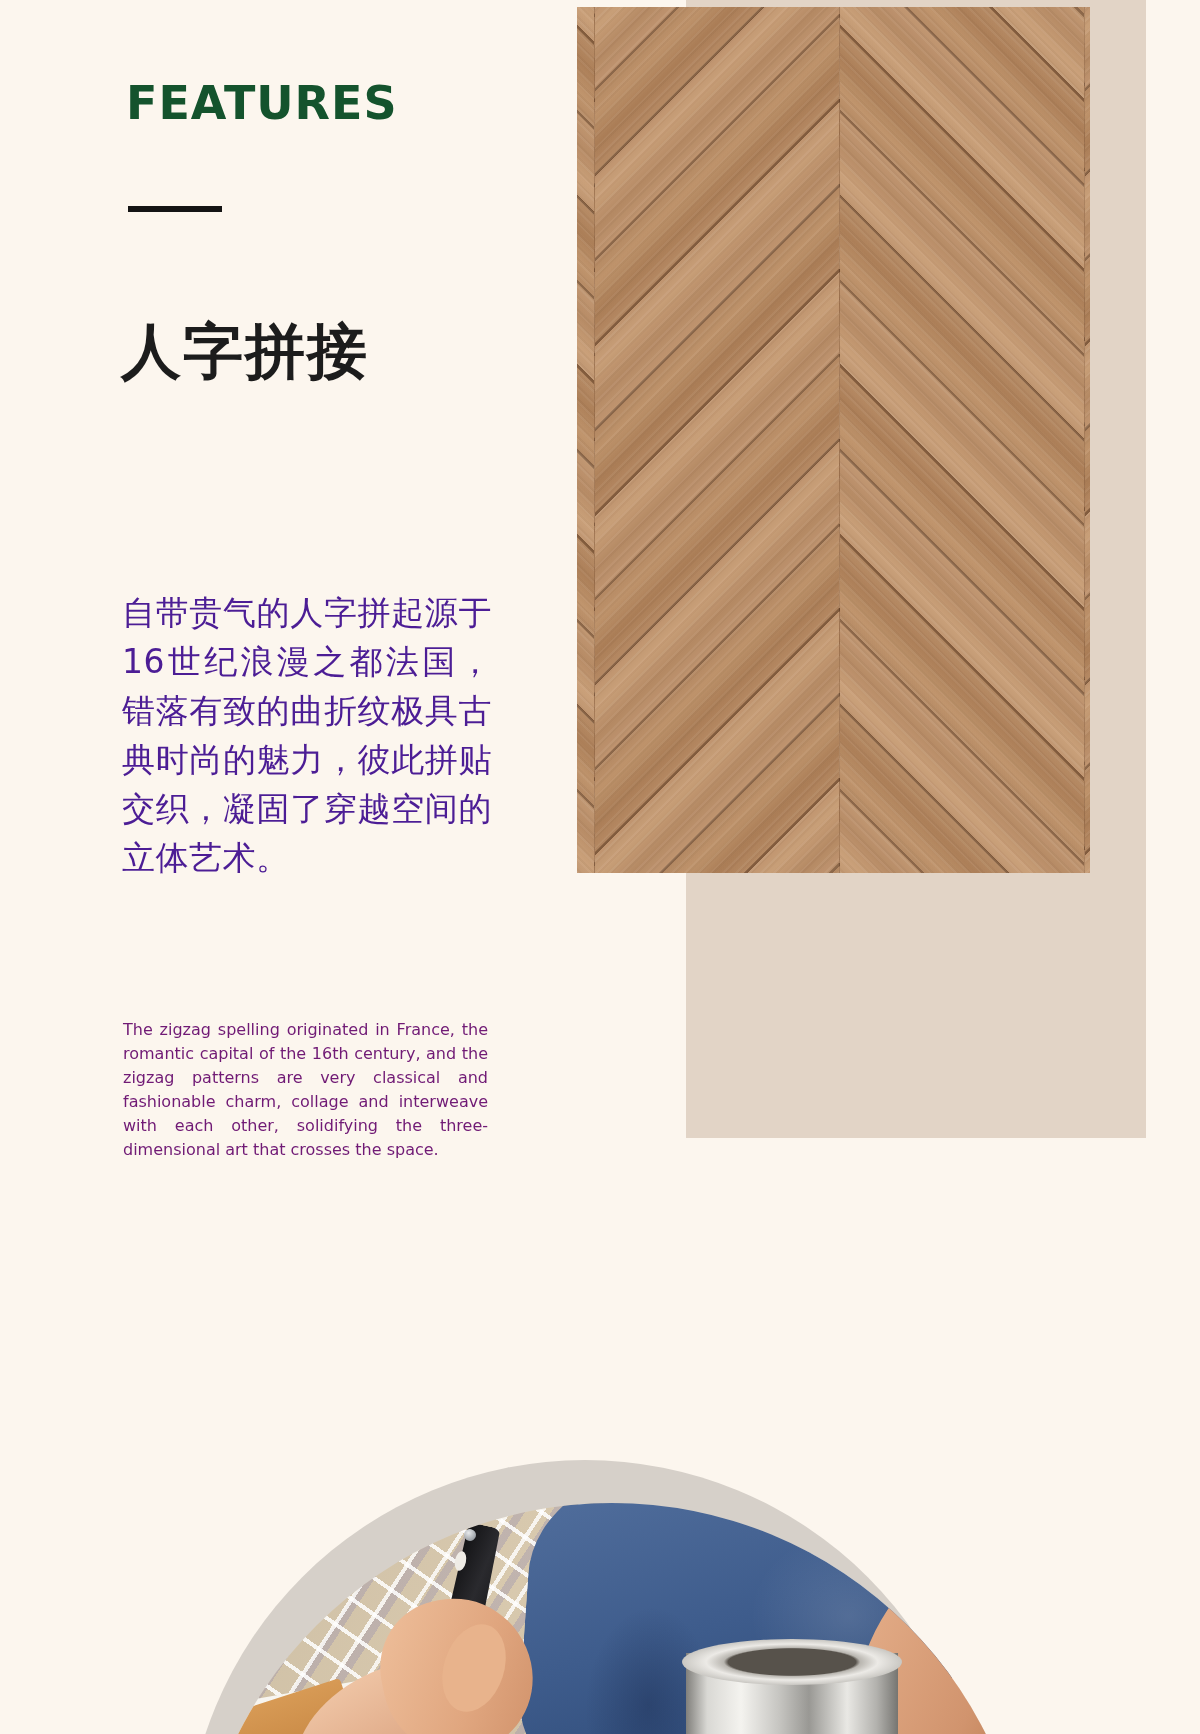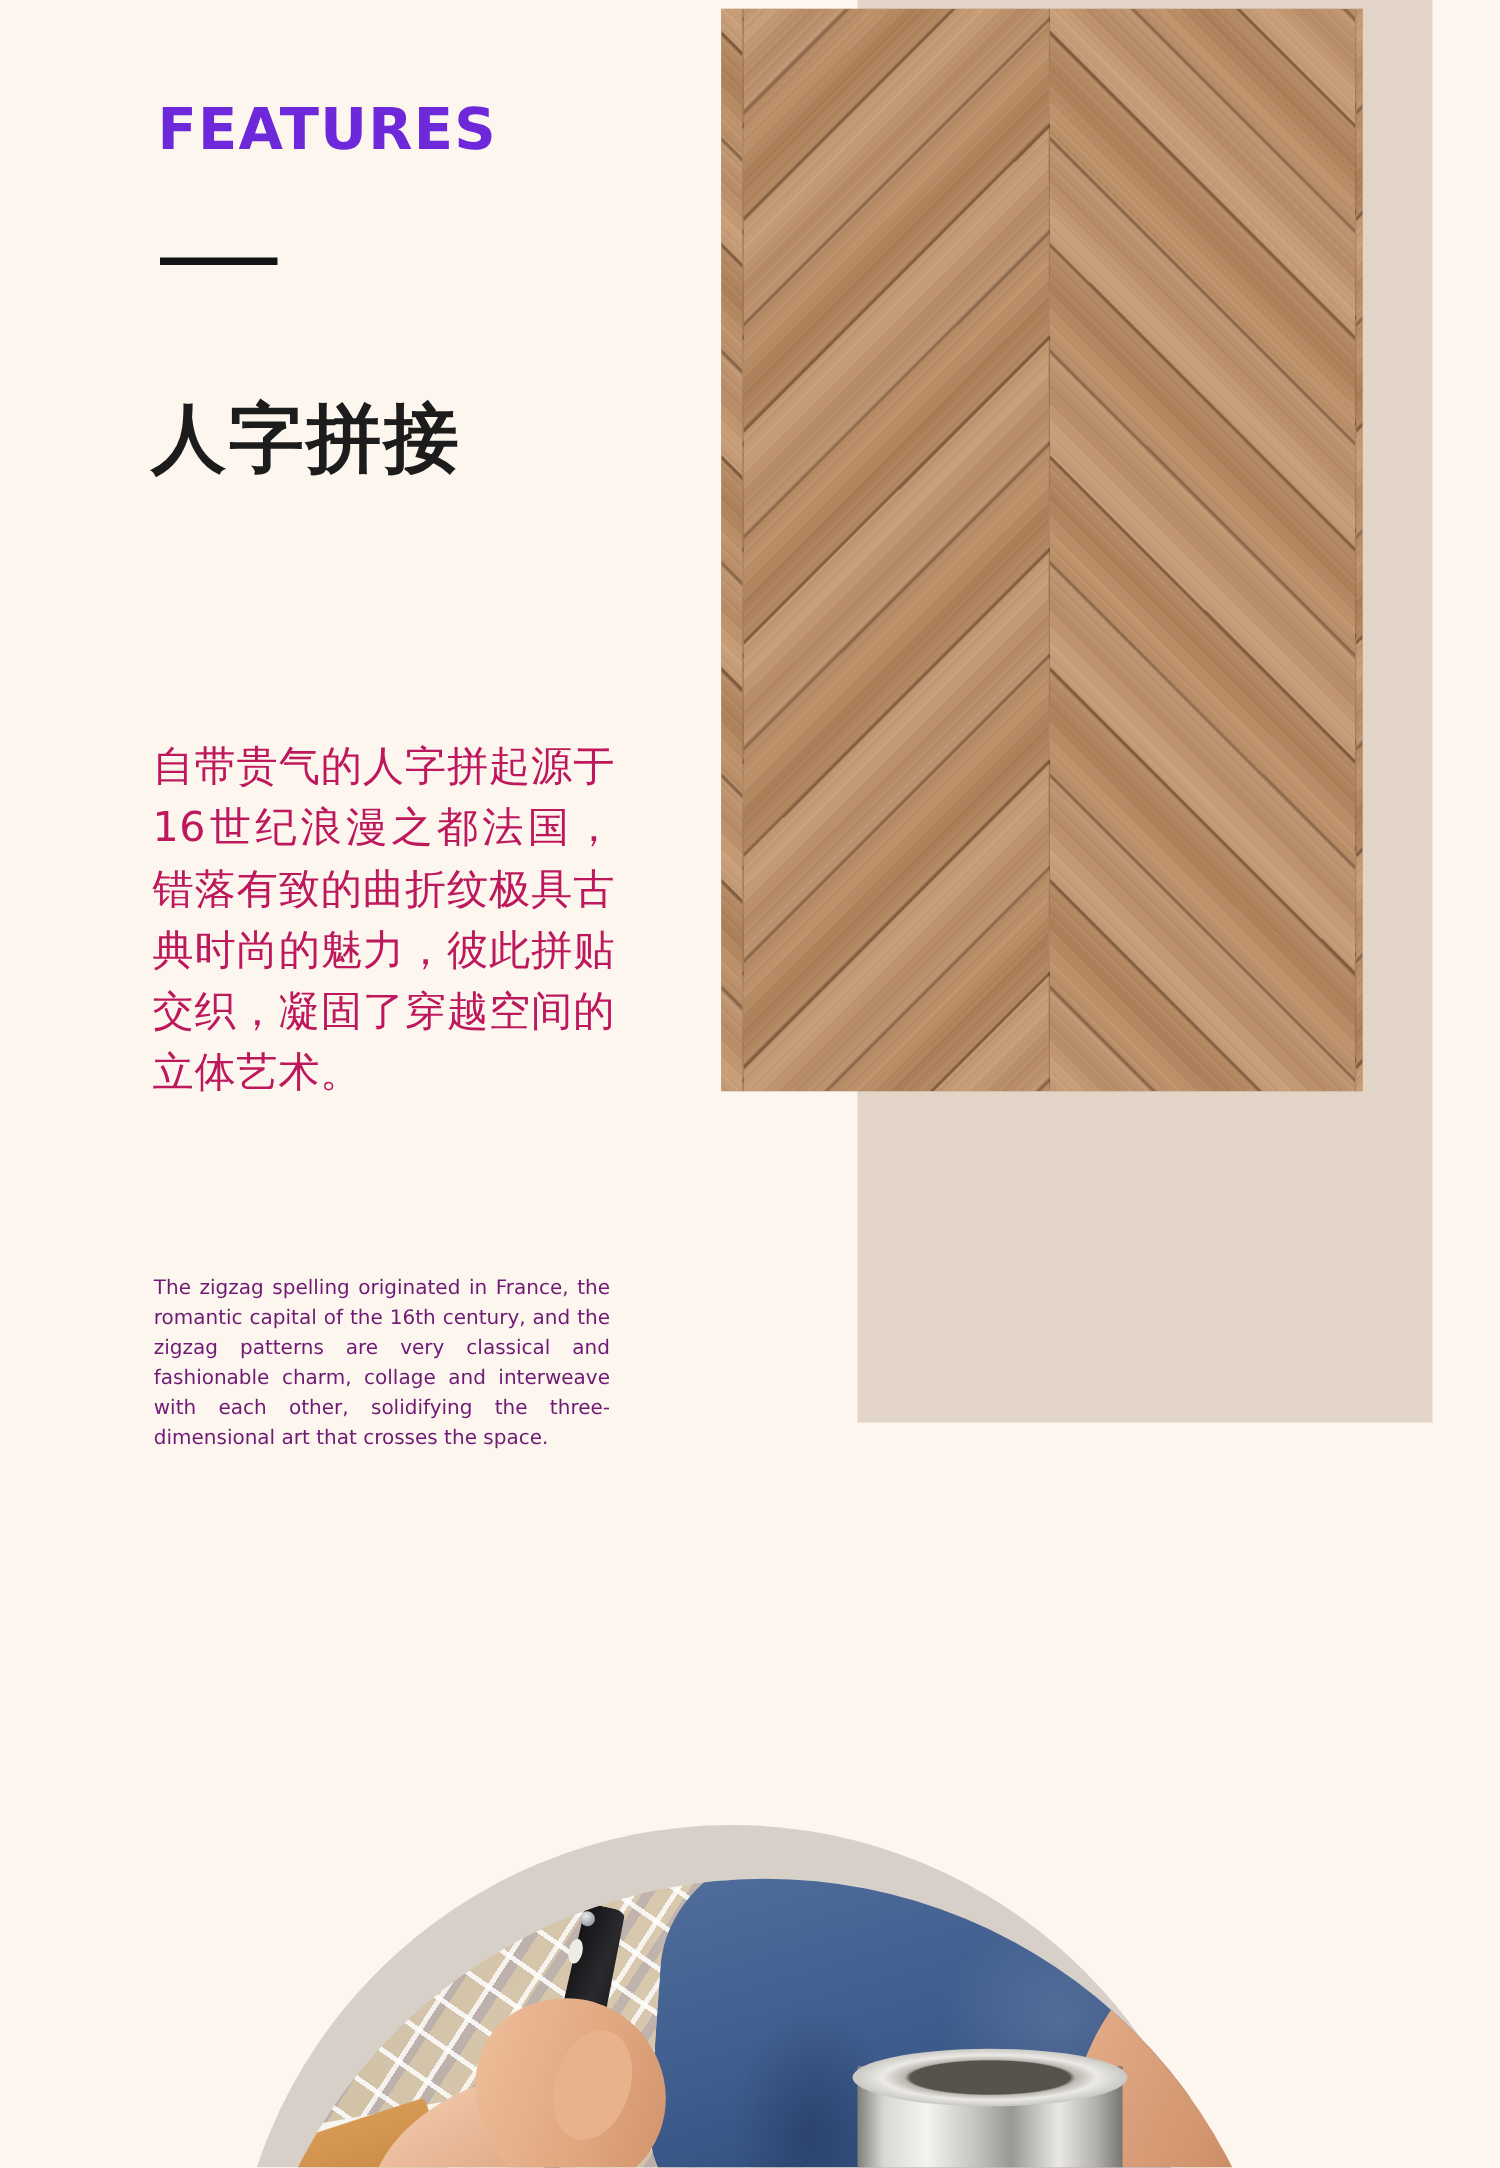--- a/index.html
+++ b/index.html
@@ -1,26 +1,26 @@
 <!DOCTYPE html>
 <html><head>
 <meta charset="utf-8">
 <style>
   html,body{margin:0;padding:0;}
   body{font-family:"DejaVu Sans","Liberation Sans",sans-serif;}
   #page{position:relative;width:1200px;height:1734px;background:#fcf6ee;overflow:hidden;}
 
   
   .features-title{position:absolute;left:126px;top:76px;font-size:46px;font-weight:800;
-    letter-spacing:1px;color:#6d28d9;}
+    letter-spacing:1px;color:#14532d;}
   .divider{position:absolute;left:128px;top:206px;width:94px;height:6px;background:#141414;}
   .headline{position:absolute;left:121px;top:300px;font-size:60px;font-weight:800;
     color:#1c1c1c;line-height:102px;letter-spacing:2px;}
   .para-zh{position:absolute;left:122px;top:588px;width:370px;font-size:33px;line-height:49px;
-    color:#be185d;text-align:justify;letter-spacing:0.5px;}
+    color:#4c1d95;text-align:justify;letter-spacing:0.5px;}
   .para-en{position:absolute;left:123px;top:1018px;width:365px;font-size:16px;line-height:24px;
     color:#701a75;text-align:justify;}
 
   
   .side-panel{position:absolute;left:686px;top:0;width:460px;height:1138px;background:#e2d4c6;}
 
   
   .wood{position:absolute;left:577px;top:7px;width:513px;height:866px;background:#b68a63;overflow:hidden;}
   .wcol{position:absolute;top:0;height:100%;border-left:1px solid rgba(98,64,38,0.25);}
   .wcol.left-sliver{left:0;width:17px;border-left:none;}

